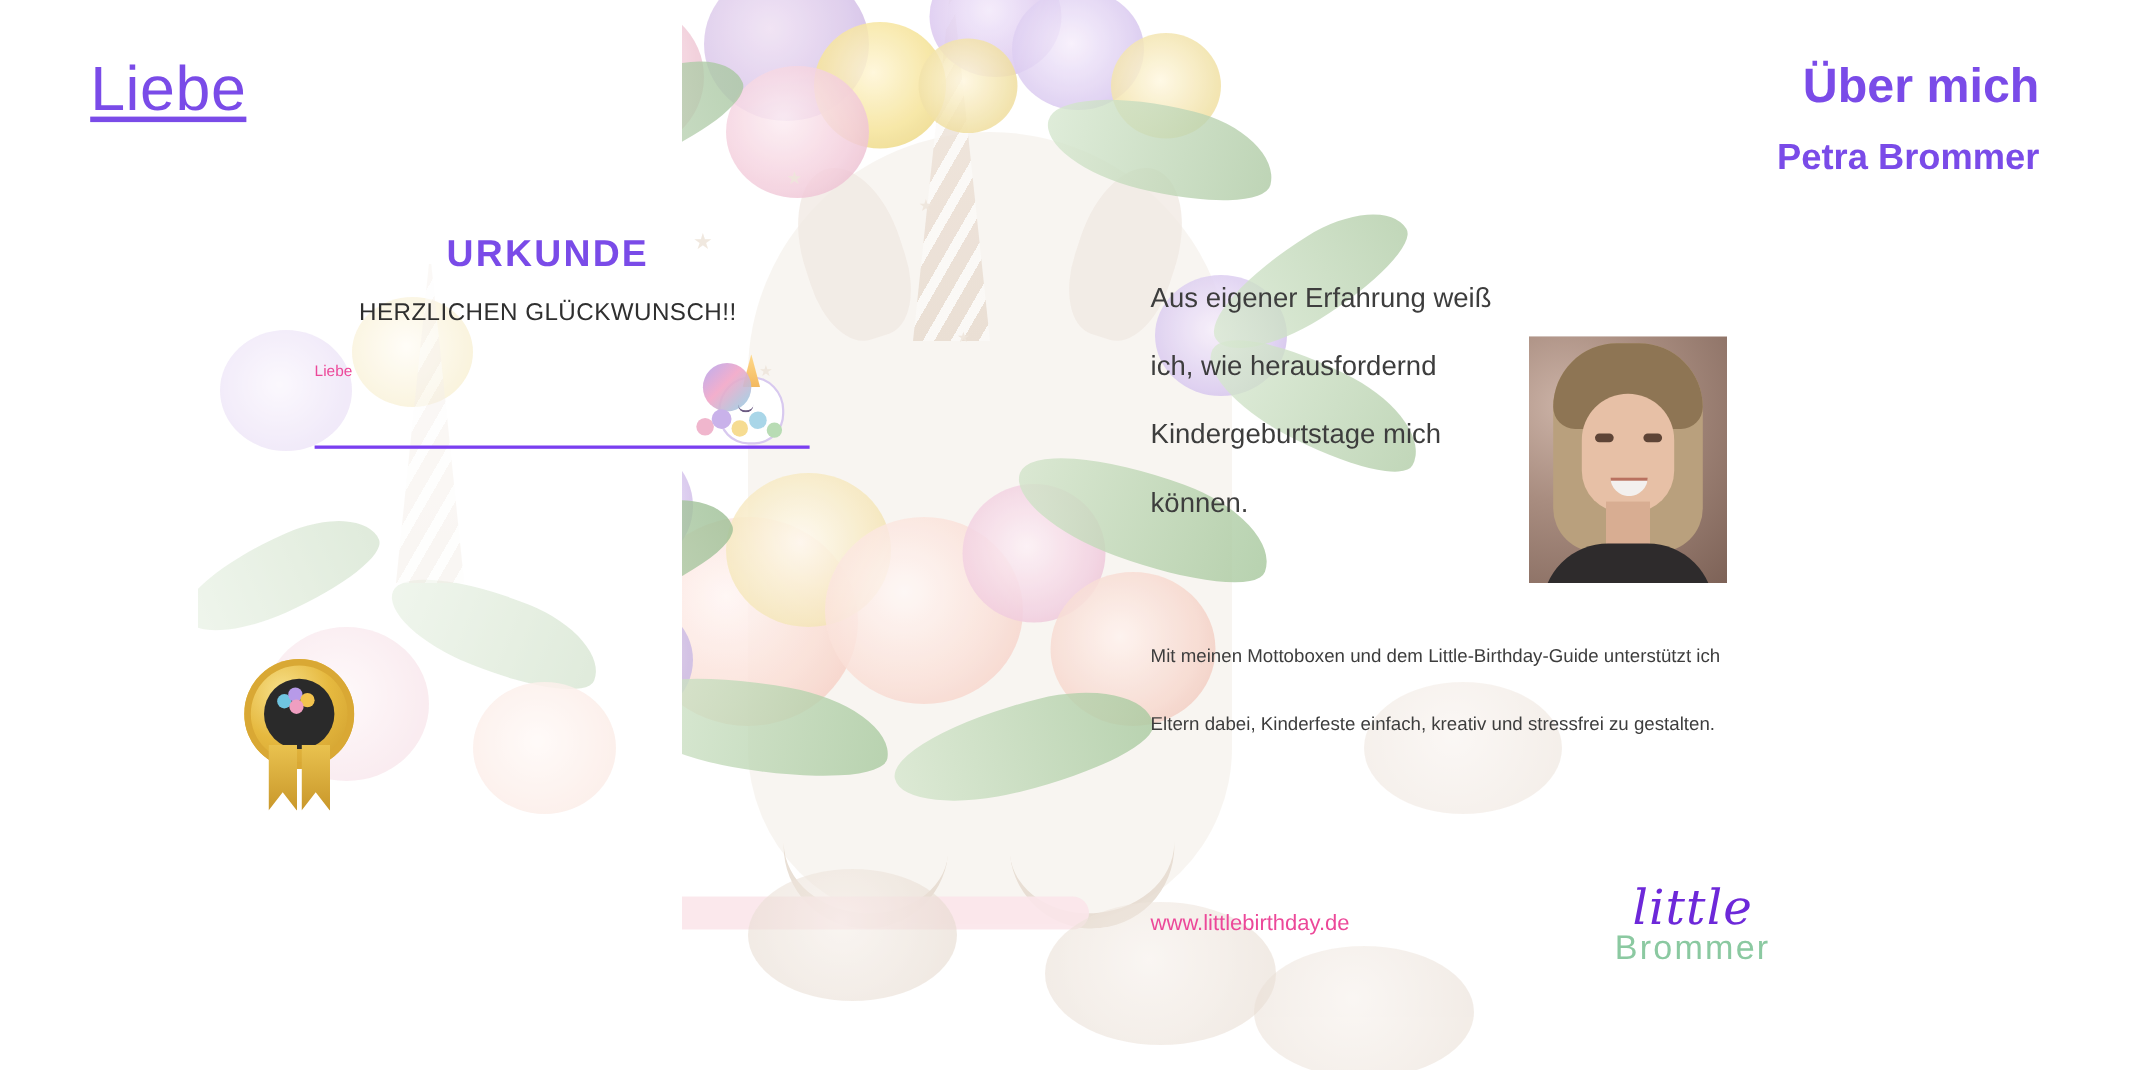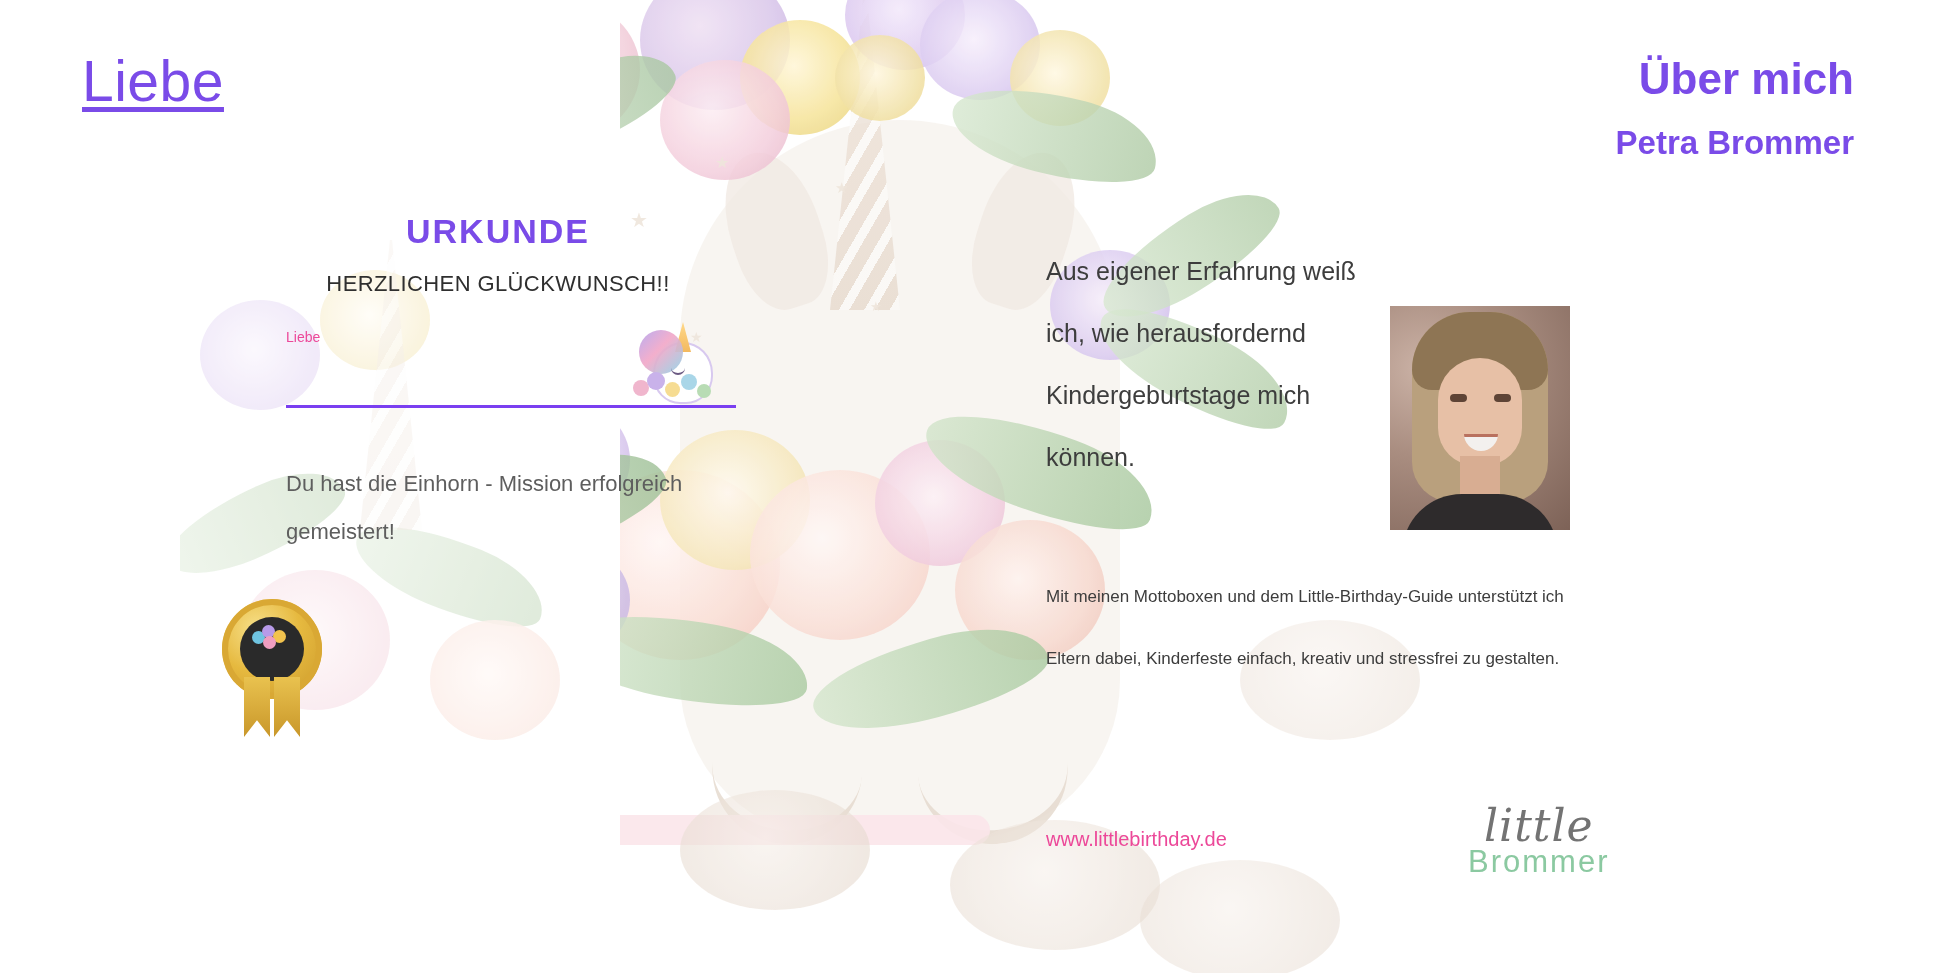--- a/index.html
+++ b/index.html
@@ -436,21 +436,21 @@
     width: 180px;
     height: 90px;
   }
   #logo .little {
     position: absolute;
     left: 18px;
     top: 0;
     font-family: "DejaVu Serif", serif;
     font-style: italic;
     font-size: 44px;
-    color: #737373;
+    color: #6d28d9;
     letter-spacing: 1px;
   }
   #logo .birthday {
     position: absolute;
     left: 2px;
     top: 44px;
     font-size: 31px;
     color: #8bc9a1;
     letter-spacing: 2px;
   }
@@ -524,21 +524,20 @@
     <div class="unicorn-horn" style="left:180px;top:-10px;height:300px;width:62px;opacity:.5;"></div>
   </div>
 
   <div id="inhalt">Liebe</div>
 
   <div id="certificate">
     <div id="cert-title">URKUNDE</div>
     <div id="cert-sub">HERZLICHEN GLÜCKWUNSCH!!</div>
     <div id="cert-liebe">Liebe</div>
     <div id="cert-line"></div>
-    <div id="cert-msg">Du hast die Einhorn - Mission erfolgreich gemeistert!</div>
 
     <div class="cert-unicorn">
       <div class="cu-head"></div>
       <div class="cu-horn"></div>
       <div class="cu-mane"></div>
       <div class="cu-eye"></div>
       <div class="cu-flowers">
         <i style="left:0px;top:8px;width:16px;height:16px;background:#f0b6cd;"></i>
         <i style="left:14px;top:0px;width:18px;height:18px;background:#c9b2ea;"></i>
         <i style="left:32px;top:10px;width:15px;height:15px;background:#f6dc92;"></i>

